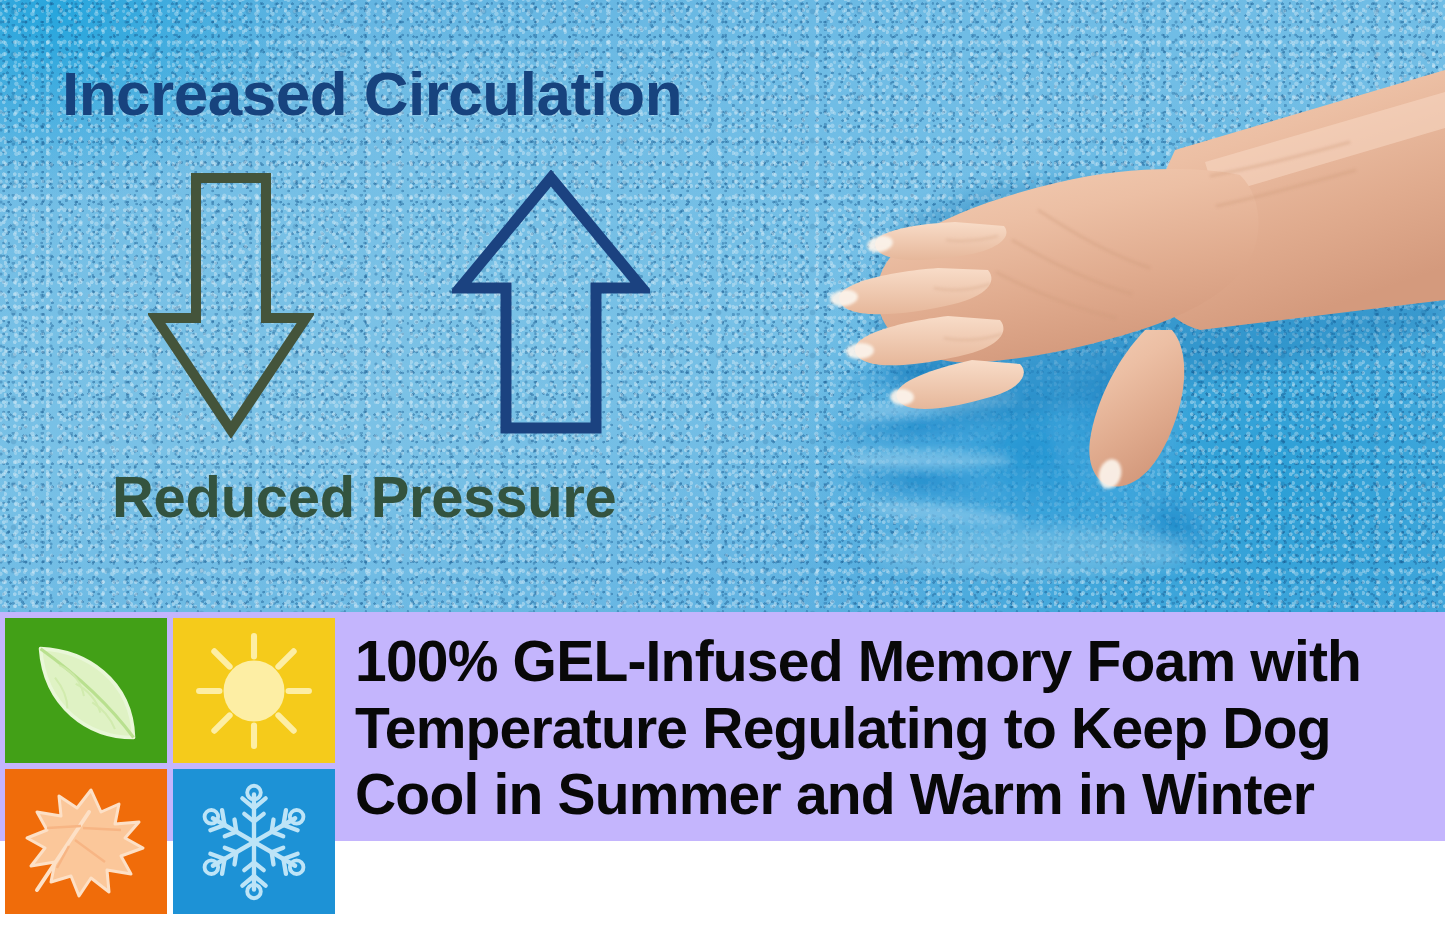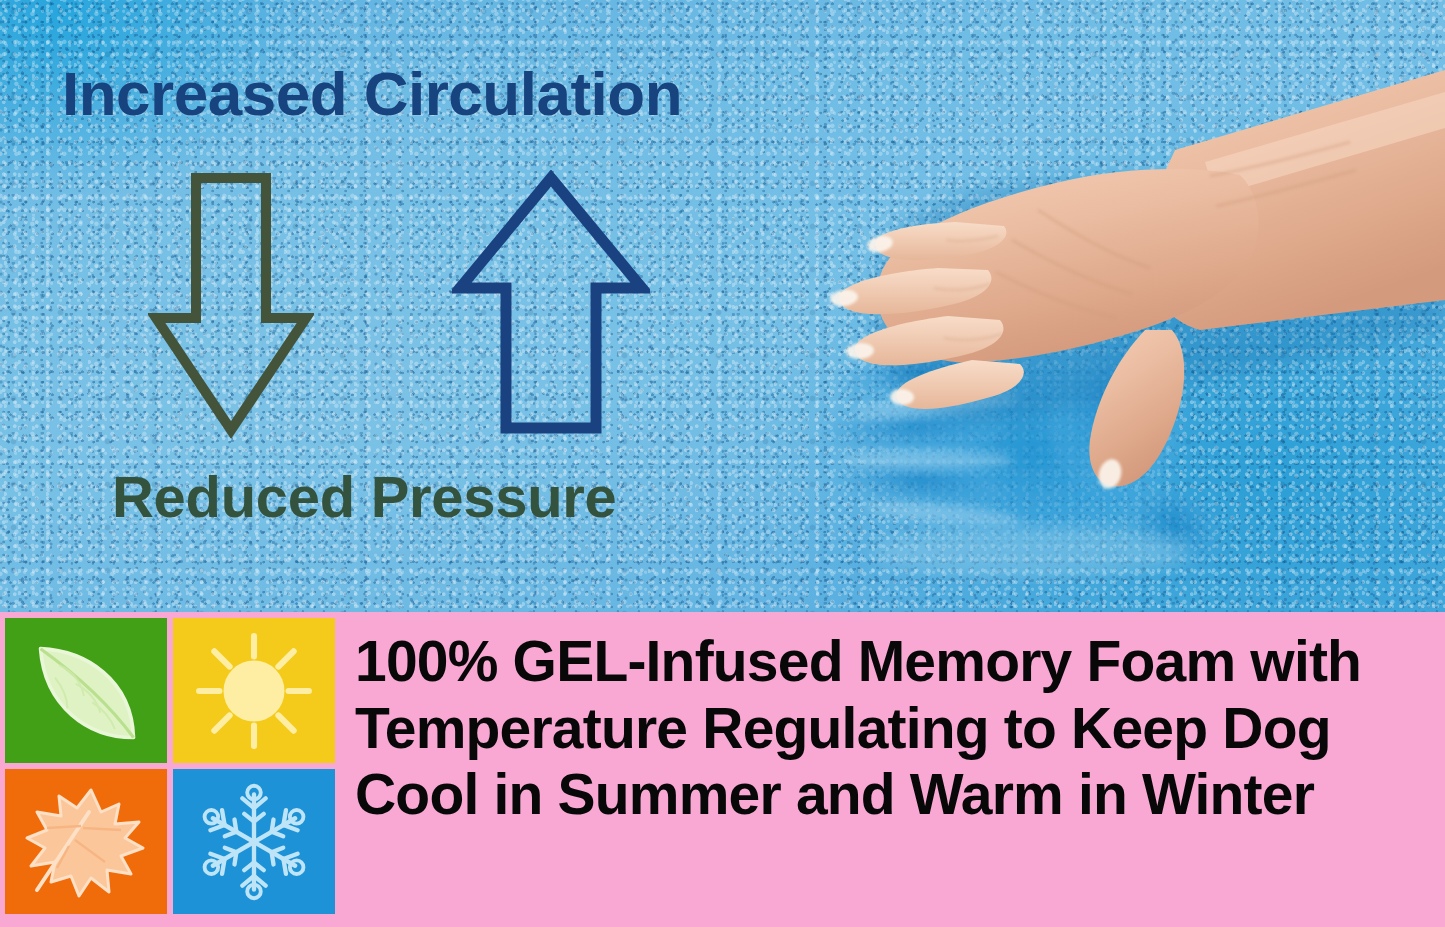--- a/index.html
+++ b/index.html
@@ -81,22 +81,22 @@
     text-shadow:0 1px 1px rgba(255,255,255,.15);
     white-space:nowrap;
   }
 
   
   #arrow-down{position:absolute;left:148px;top:172px;width:166px;height:266px;}
   #arrow-up{position:absolute;left:452px;top:170px;width:198px;height:268px;}
 
   
   #bottom{
-    position:absolute;left:0;top:612px;width:1445px;height:315px;
-    background:#f9a8d4;
+    position:absolute;left:0;top:612px;width:1445px;height:229px;
+    background:#c4b5fd;
   }
   #icon-grid{
     position:absolute;left:5px;top:6px;
     width:330px;height:300px;
     display:grid;
     grid-template-columns:162px 162px;
     grid-template-rows:145px 145px;
     gap:6px;
   }
   .icon-tile{

